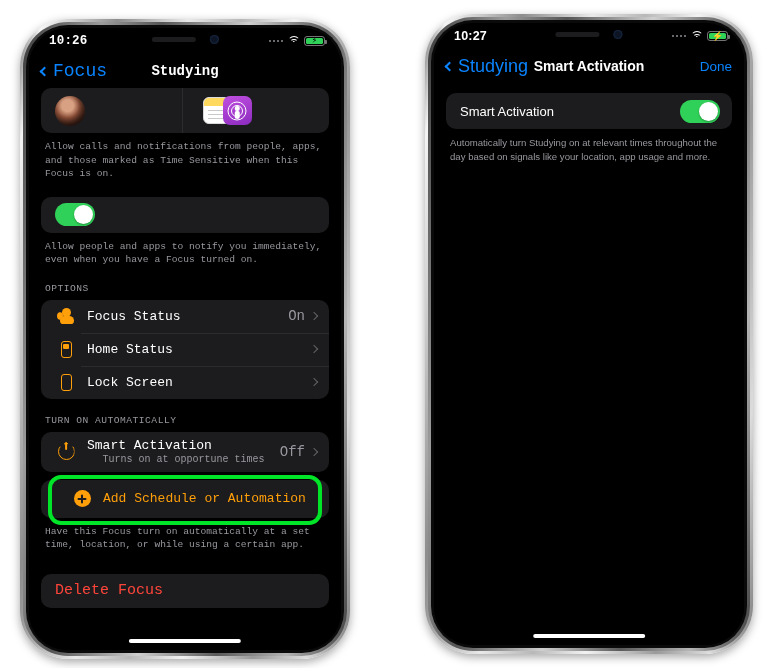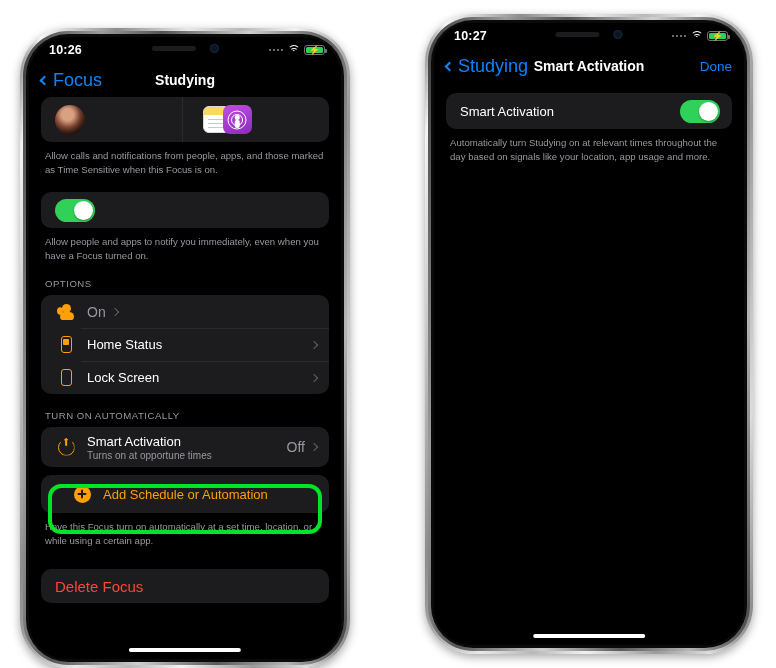--- a/index.html
+++ b/index.html
@@ -135,21 +135,21 @@
   .row-label { color: #fff; font-size: 13px; flex: 1; }
   .row-value { color: #98989f; font-size: 14px; margin-right: 6px; }
   .chev-right { width: 6px; height: 6px; border-right: 1.6px solid #636366; border-top: 1.6px solid #636366; transform: rotate(45deg); }
   .row-icon { width: 22px; margin-right: 10px; display: flex; align-items: center; justify-content: center; }
 
   
   .toggle { width: 40px; height: 23px; border-radius: 12px; background: #30d158; position: relative; cursor: pointer; flex-shrink: 0; }
   .toggle .knob { position: absolute; right: 2px; top: 2px; width: 19px; height: 19px; border-radius: 50%; background: #fff; box-shadow: 0 1px 2px rgba(0,0,0,.3); }
 
   .row-tall { min-height: 40px; }
-  .row-sub { color: #98989f; font-size: 10px; margin-top: 1px; }
+  .row-sub { color: #98989f; font-size: 10px; margin-top: 1px; text-align: center; }
   .row-stack { flex: 1; display: flex; flex-direction: column; justify-content: center; }
 
   
   .ic-person { position: relative; width: 18px; height: 16px; }
   .ic-person .head { position:absolute; left:5px; top:0; width:9px; height:9px; border-radius:50%; background:#ff9f0a; }
   .ic-person .body { position:absolute; left:2.5px; top:8px; width:14px; height:8px; border-radius: 7px 7px 5px 5px; background:#ff9f0a; }
   .ic-person .moon { position:absolute; left:0; top:3.5px; width:8px; height:8px; border-radius:50%; background:#ff9f0a; box-shadow: -2px 0 0 0 #1c1c1e inset; }
   .ic-phone { width: 11px; height: 17px; border: 1.6px solid #ff9f0a; border-radius: 3px; position: relative; }
   .ic-phone.home::after {
     content:""; position:absolute; left:1.5px; top:2px; width:5.5px; height:5.5px; background:#ff9f0a; border-radius:1px;
@@ -177,21 +177,21 @@
   .home-ind {
     position: absolute; bottom: 7px; left: 50%; transform: translateX(-50%);
     width: 36%; height: 4px; border-radius: 3px; background: #fff;
   }
 </style>
 </head>
 <body>
 
 <div class="stage">
 
-  <div class="phone" style="left:20px; top:28px; width:330px; height:640px;">
+  <div class="phone" style="left:20px; top:19px; width:330px; height:640px;font-family:Liberation Mono, monospace;">
     <div class="phone-outer"></div>
     <div class="phone-mid"></div>
     <div class="phone-inner"></div>
 
     <div class="screen">
 
       <div class="notch">
         <div class="speaker"></div>
         <div class="frontcam"></div>
       </div>
@@ -261,20 +261,21 @@
         <div class="grouphdr">OPTIONS</div>
         <div class="card">
           <div class="row">
             <span class="row-icon">
               <span class="ic-person">
                   <span class="moon"></span>
                   <span class="head"></span>
                   <span class="body"></span>
                 </span>
             </span>
+            <span class="row-label">Focus Status</span>
             <span class="row-value">On</span>
             <span class="chev-right"></span>
           </div>
           <div class="row">
             <span class="row-icon">
                 <span class="ic-phone home"></span>
               </span>
             <span class="row-label">Home Status</span>
             <span class="chev-right"></span>
           </div>

